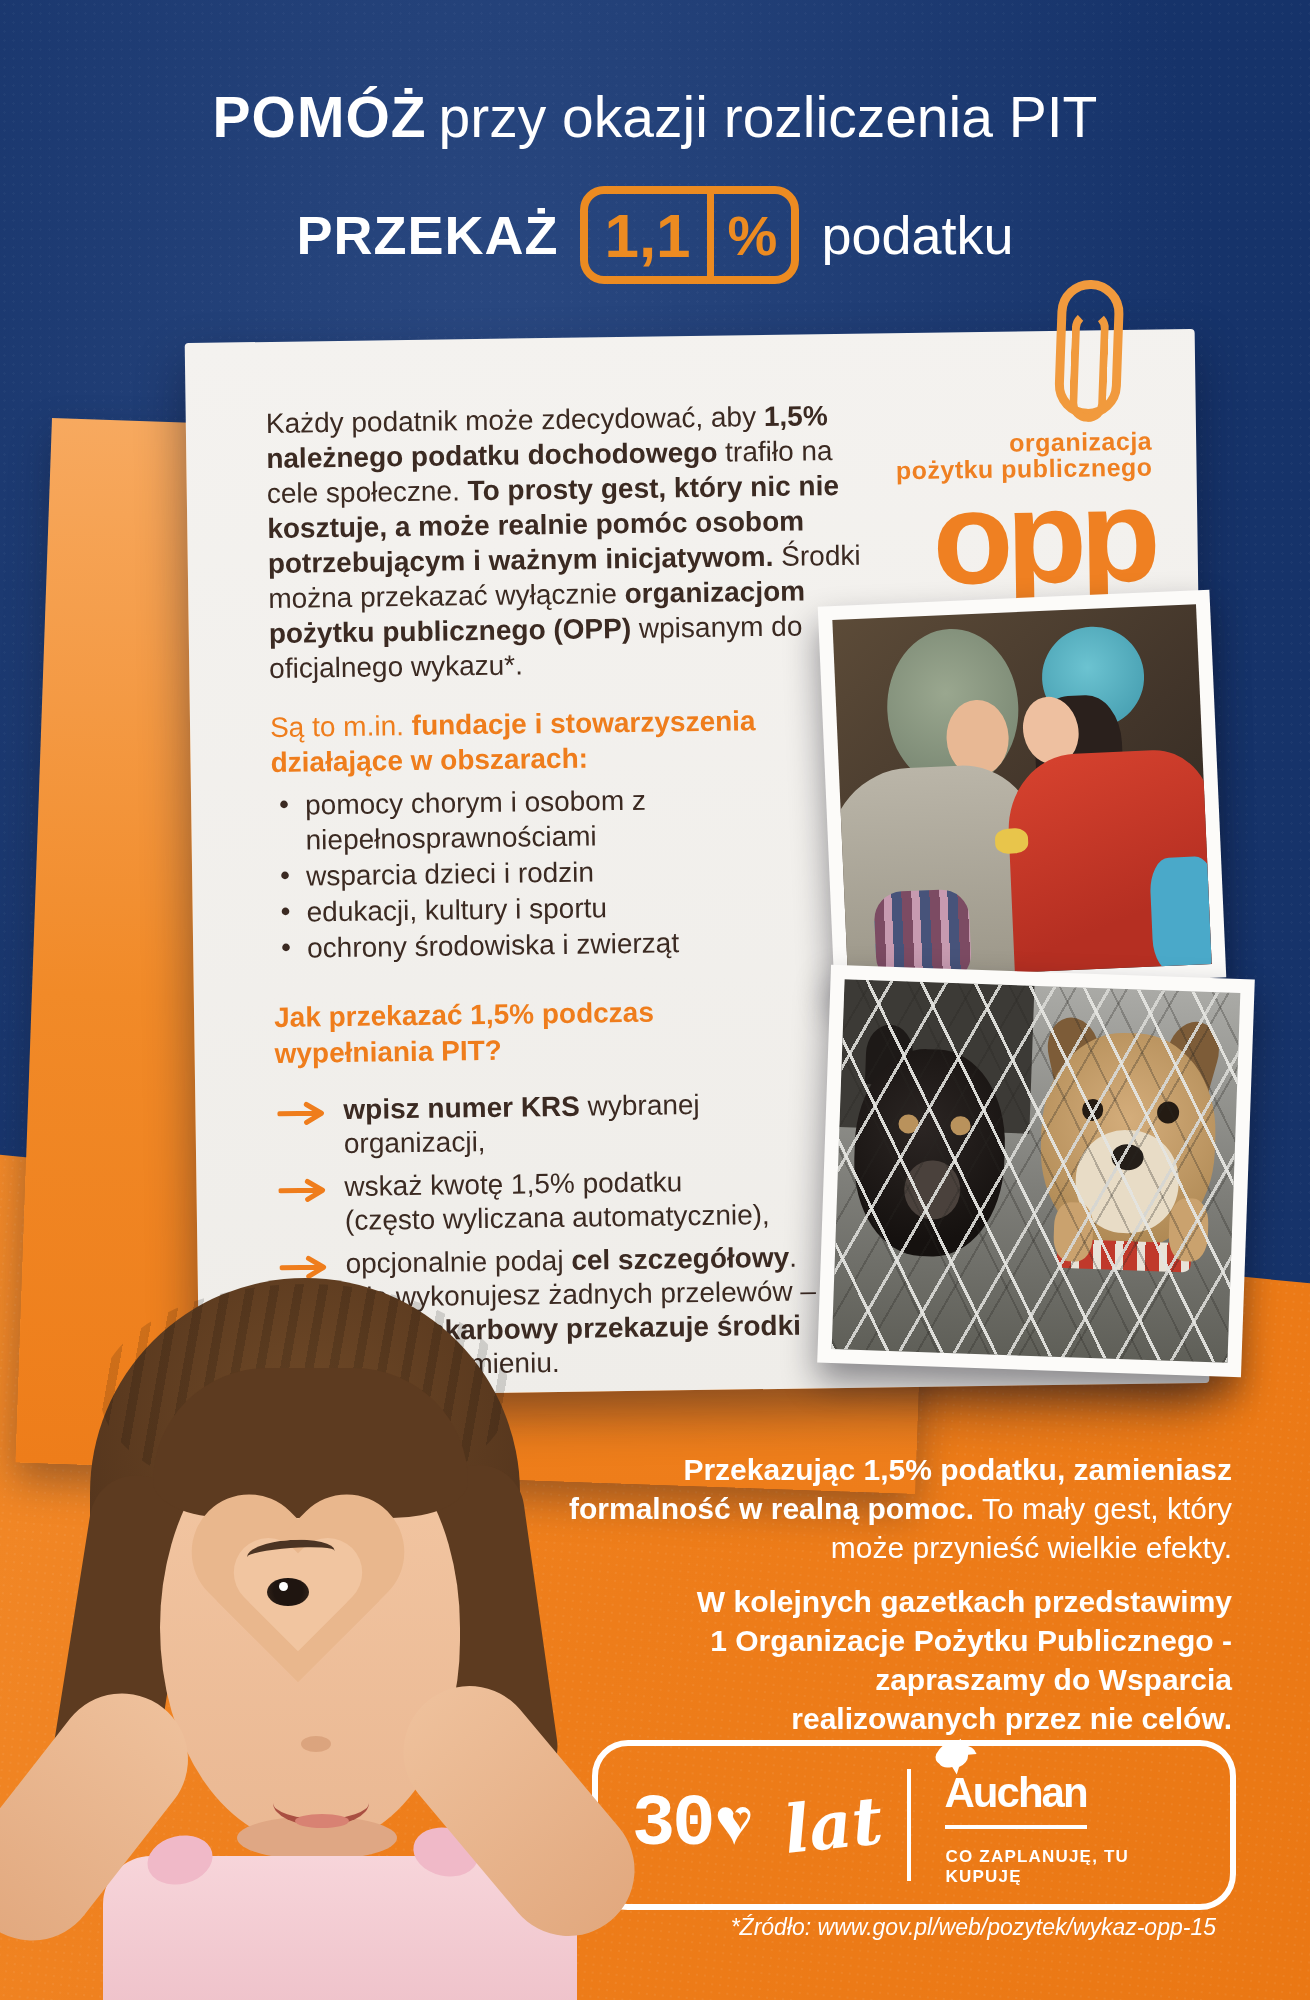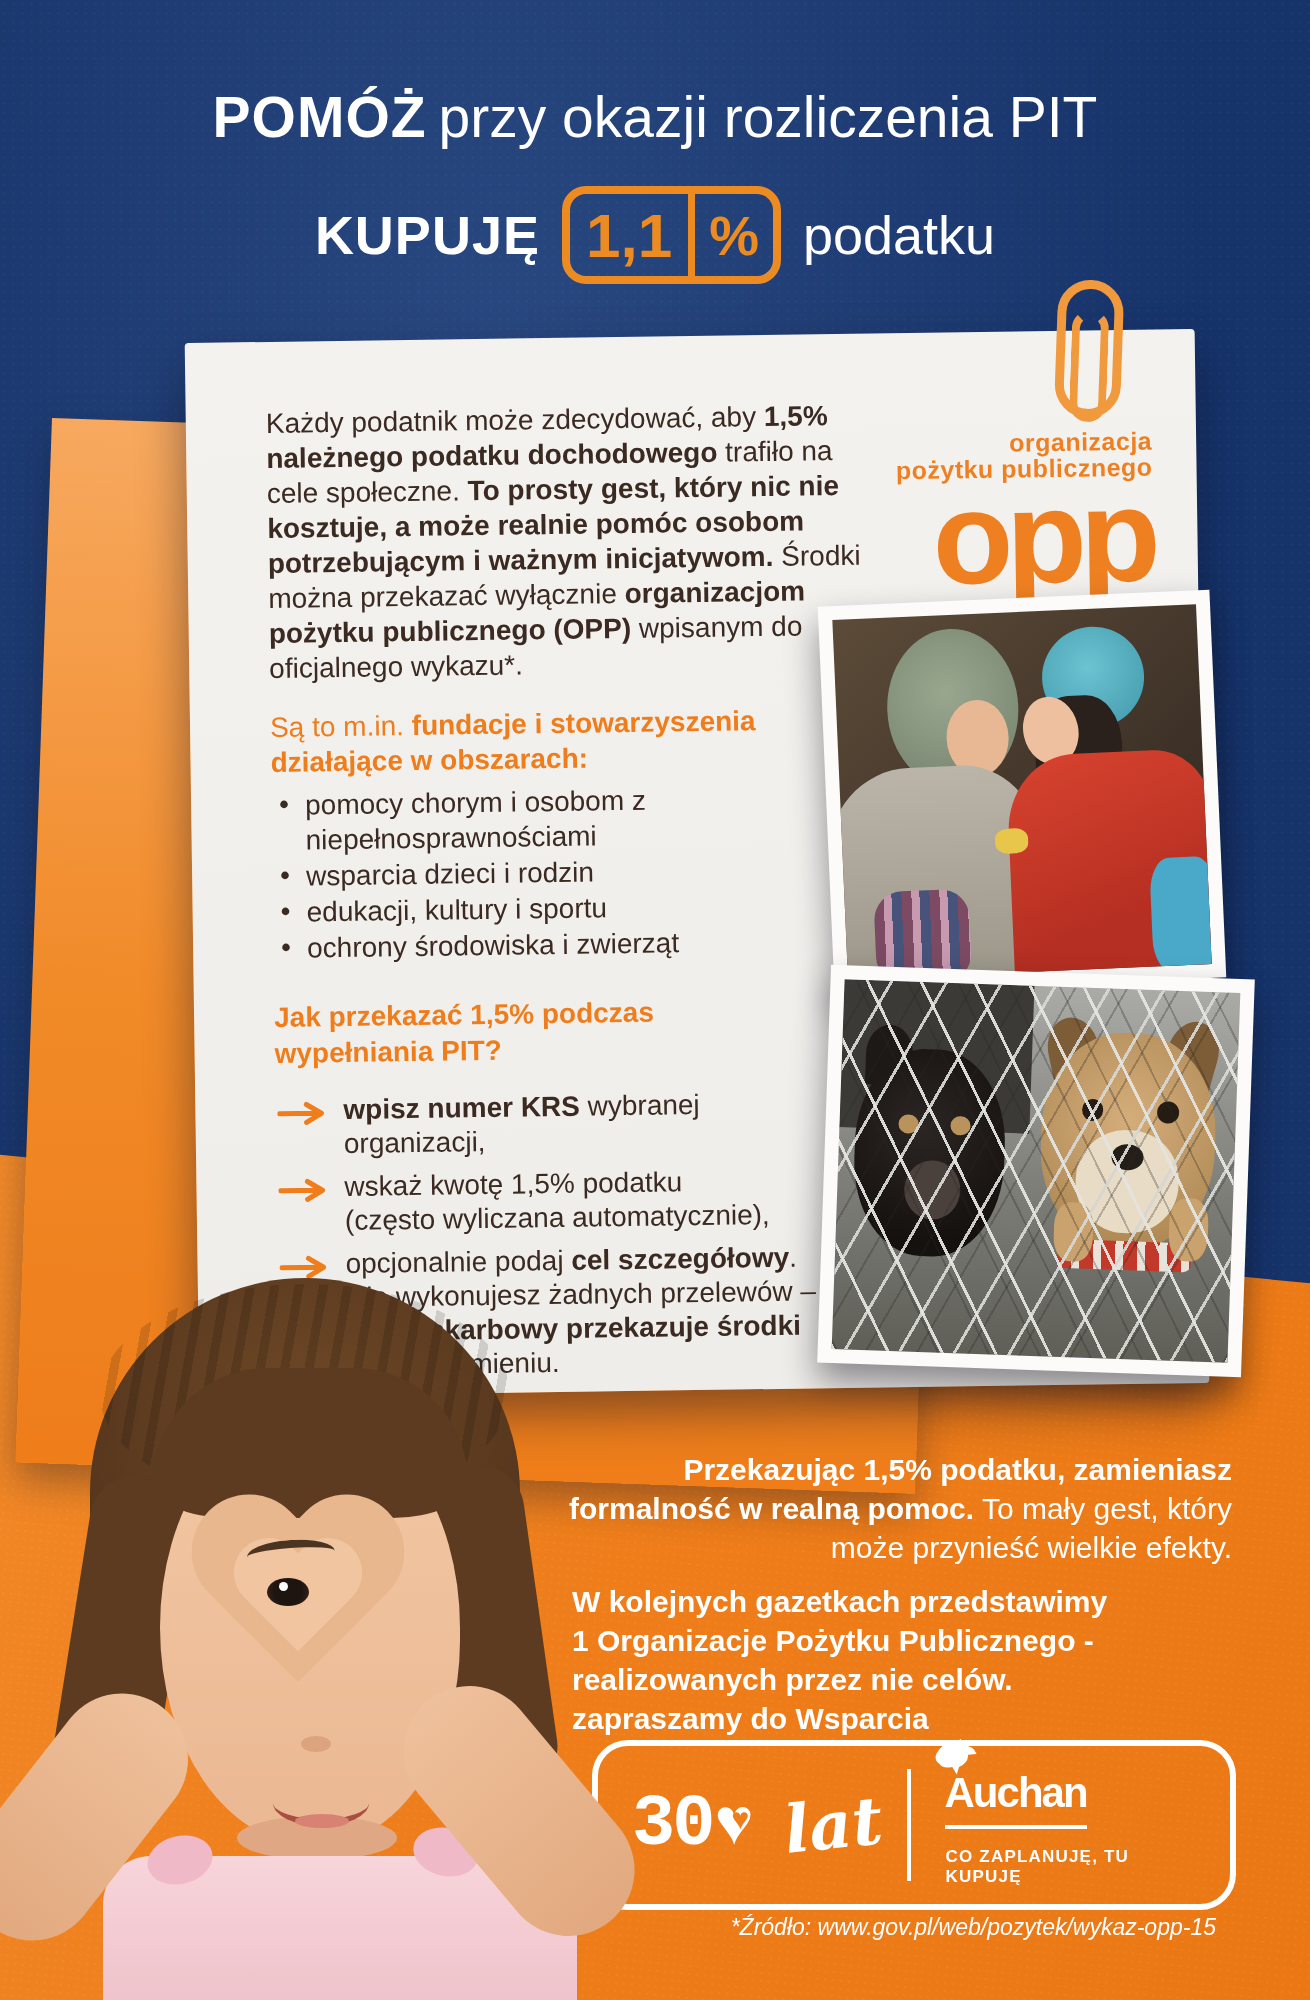--- a/index.html
+++ b/index.html
@@ -141,21 +141,21 @@
     border-radius:50%; }
   .dress { left:118px; top:606px; width:474px; height:148px;
     background:linear-gradient(#f7d5da,#efc3cb); border-radius:48px 48px 0 0; }
   .bow1 { left:162px; top:586px; width:66px; height:48px; background:#f0b9c8;
     border-radius:50%; transform:rotate(-14deg); }
   .bow2 { left:428px; top:578px; width:66px; height:48px; background:#f0b9c8;
     border-radius:50%; transform:rotate(12deg); }
   
   .b-para1 { position:absolute; right:78px; top:1450px; width:680px; text-align:right;
     color:#fff; font-size:30px; line-height:39px; z-index:4; }
-  .b-para2 { position:absolute; right:78px; top:1582px; width:660px; 
+  .b-para2 { position:absolute; right:78px; top:1582px; width:660px; text-align:right;
     color:#fff; font-size:30px; line-height:39px; font-weight:700; z-index:4; }
   .footnote { position:absolute; right:94px; top:1914px; color:#fff; font-size:23px;
     font-style:italic; z-index:4; }
   
   .badge { position:absolute; left:592px; top:1740px; width:644px; height:170px;
     border:6px solid #fff; border-radius:36px; display:flex; align-items:center;
     padding:0 34px; z-index:4; color:#fff; }
   .b-left { display:flex; align-items:center; }
   .b-30 { font-weight:700; font-size:72px; line-height:1; letter-spacing:-3px;font-family:Liberation Mono, monospace; }
   .heart-stack { position:relative; width:62px; height:72px; margin:0 2px 0 2px; }
@@ -184,21 +184,21 @@
     <div class="speckle"></div>
   </div>
   <div class="bg-orange">
     <div class="speckle"></div>
   </div>
 
   <div class="hdr-line1">
     <span class="t-bold">POMÓŻ</span><span class="t-reg">przy okazji rozliczenia PIT</span>
   </div>
   <div class="hdr-line2">
-    <span class="sub-bold">KUPUJĘ</span>
+    <span class="sub-bold">PRZEKAŻ</span>
     <div class="pct-badge">
       <span class="pct-val">1,1</span>
       <span class="pct-div"></span>
       <span class="pct-unit">%</span>
     </div>
     <span class="sub-reg">podatku</span>
   </div>
 
   <div class="sheet"></div>
 
@@ -321,22 +321,22 @@
     <div class="eye"></div>
     <div class="glint"></div>
   </div>
 
   <div class="b-para1">
     <span class="seg b">Przekazując 1,5% podatku, zamieniasz formalność w realną pomoc.</span><span class="seg"> To mały gest, który może przynieść wielkie efekty.</span>
   </div>
   <div class="b-para2">
     <span class="blk">W kolejnych gazetkach przedstawimy</span>
     <span class="blk">1 Organizacje Pożytku Publicznego -</span>
+    <span class="blk">zapraszamy do Wsparcia</span>
     <span class="blk">realizowanych przez nie celów.</span>
-    <span class="blk">zapraszamy do Wsparcia</span>
   </div>
 
   <div class="badge">
     <div class="b-left">
       <span class="b-30">30</span>
       <span class="heart-stack">
         <span class="h-outer">♥</span>
         <span class="h-inner">♥</span>
       </span>
       <span class="b-lat">lat</span>

